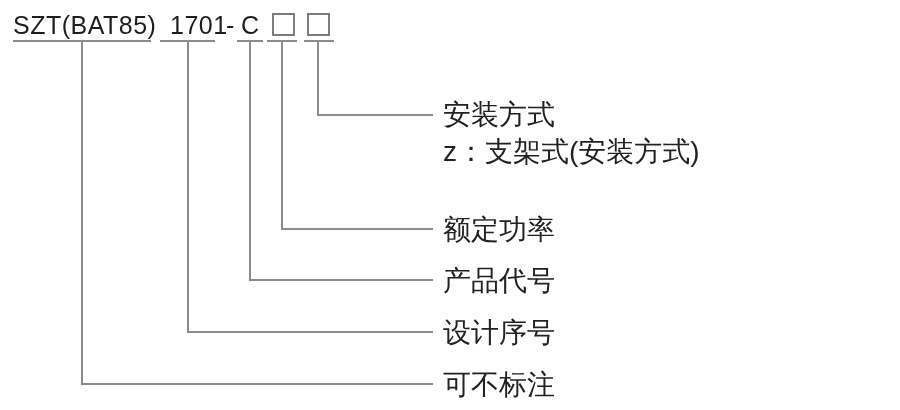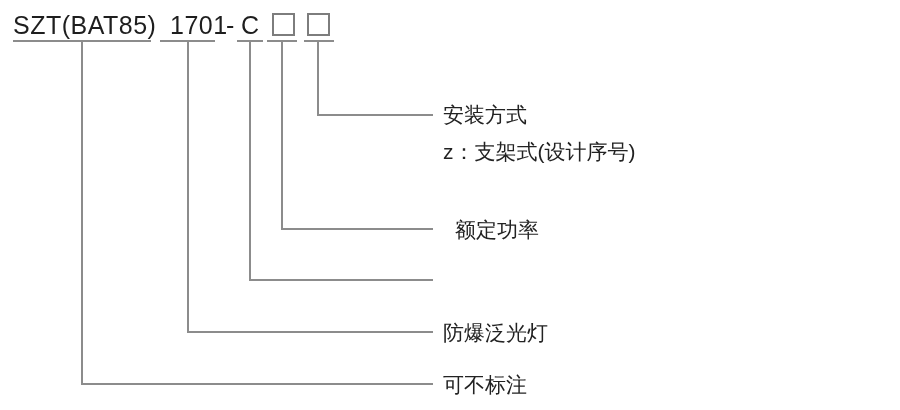--- a/index.html
+++ b/index.html
@@ -61,29 +61,29 @@
   }
   .c-installation  { left: 317px; width: 116px; height: 74px;  }
   .c-rated-power   { left: 281px; width: 152px; height: 188px; }
   .c-product-code  { left: 249px; width: 184px; height: 239px; }
   .c-design-serial { left: 187px; width: 246px; height: 291px; }
   .c-floodlight    { left: 81px;  width: 352px; height: 343px; }
   
   .callout-label {
     position: absolute;
     left: 443px;
-    font-size: 21px;
+    font-size: 28px;
     line-height: 28px;
     color: #222222;
     white-space: nowrap;
   }
   .l-installation   { top: 101px; }
   .l-install-sub-z  { top: 138px; }
   .l-install-sub-m  { top: 174px; }
-  .l-rated-power    { top: 216px; margin-left: 12px; }
+  .l-rated-power    { top: 216px; }
   .l-product-code   { top: 267px; }
   .l-design-serial  { top: 319px; }
   .l-floodlight     { top: 371px; }
 </style>
 </head>
 <body>
 
 <div class="canvas">
 
   <span class="model-seg seg-prefix">SZT(BAT85)</span>
@@ -100,18 +100,19 @@
   <div class="underline u-box1"></div>
   <div class="underline u-box2"></div>
 
   <div class="connector c-installation"></div>
   <div class="connector c-rated-power"></div>
   <div class="connector c-product-code"></div>
   <div class="connector c-design-serial"></div>
   <div class="connector c-floodlight"></div>
 
   <div class="callout-label l-installation">安装方式</div>
-  <div class="callout-label l-install-sub-z">z：支架式(设计序号)</div>
+  <div class="callout-label l-install-sub-z">z：支架式(安装方式)</div>
   <div class="callout-label l-rated-power">额定功率</div>
-  <div class="callout-label l-design-serial">防爆泛光灯</div>
+  <div class="callout-label l-product-code">产品代号</div>
+  <div class="callout-label l-design-serial">设计序号</div>
   <div class="callout-label l-floodlight">可不标注</div>
 
 </div>
 
 </body></html>

